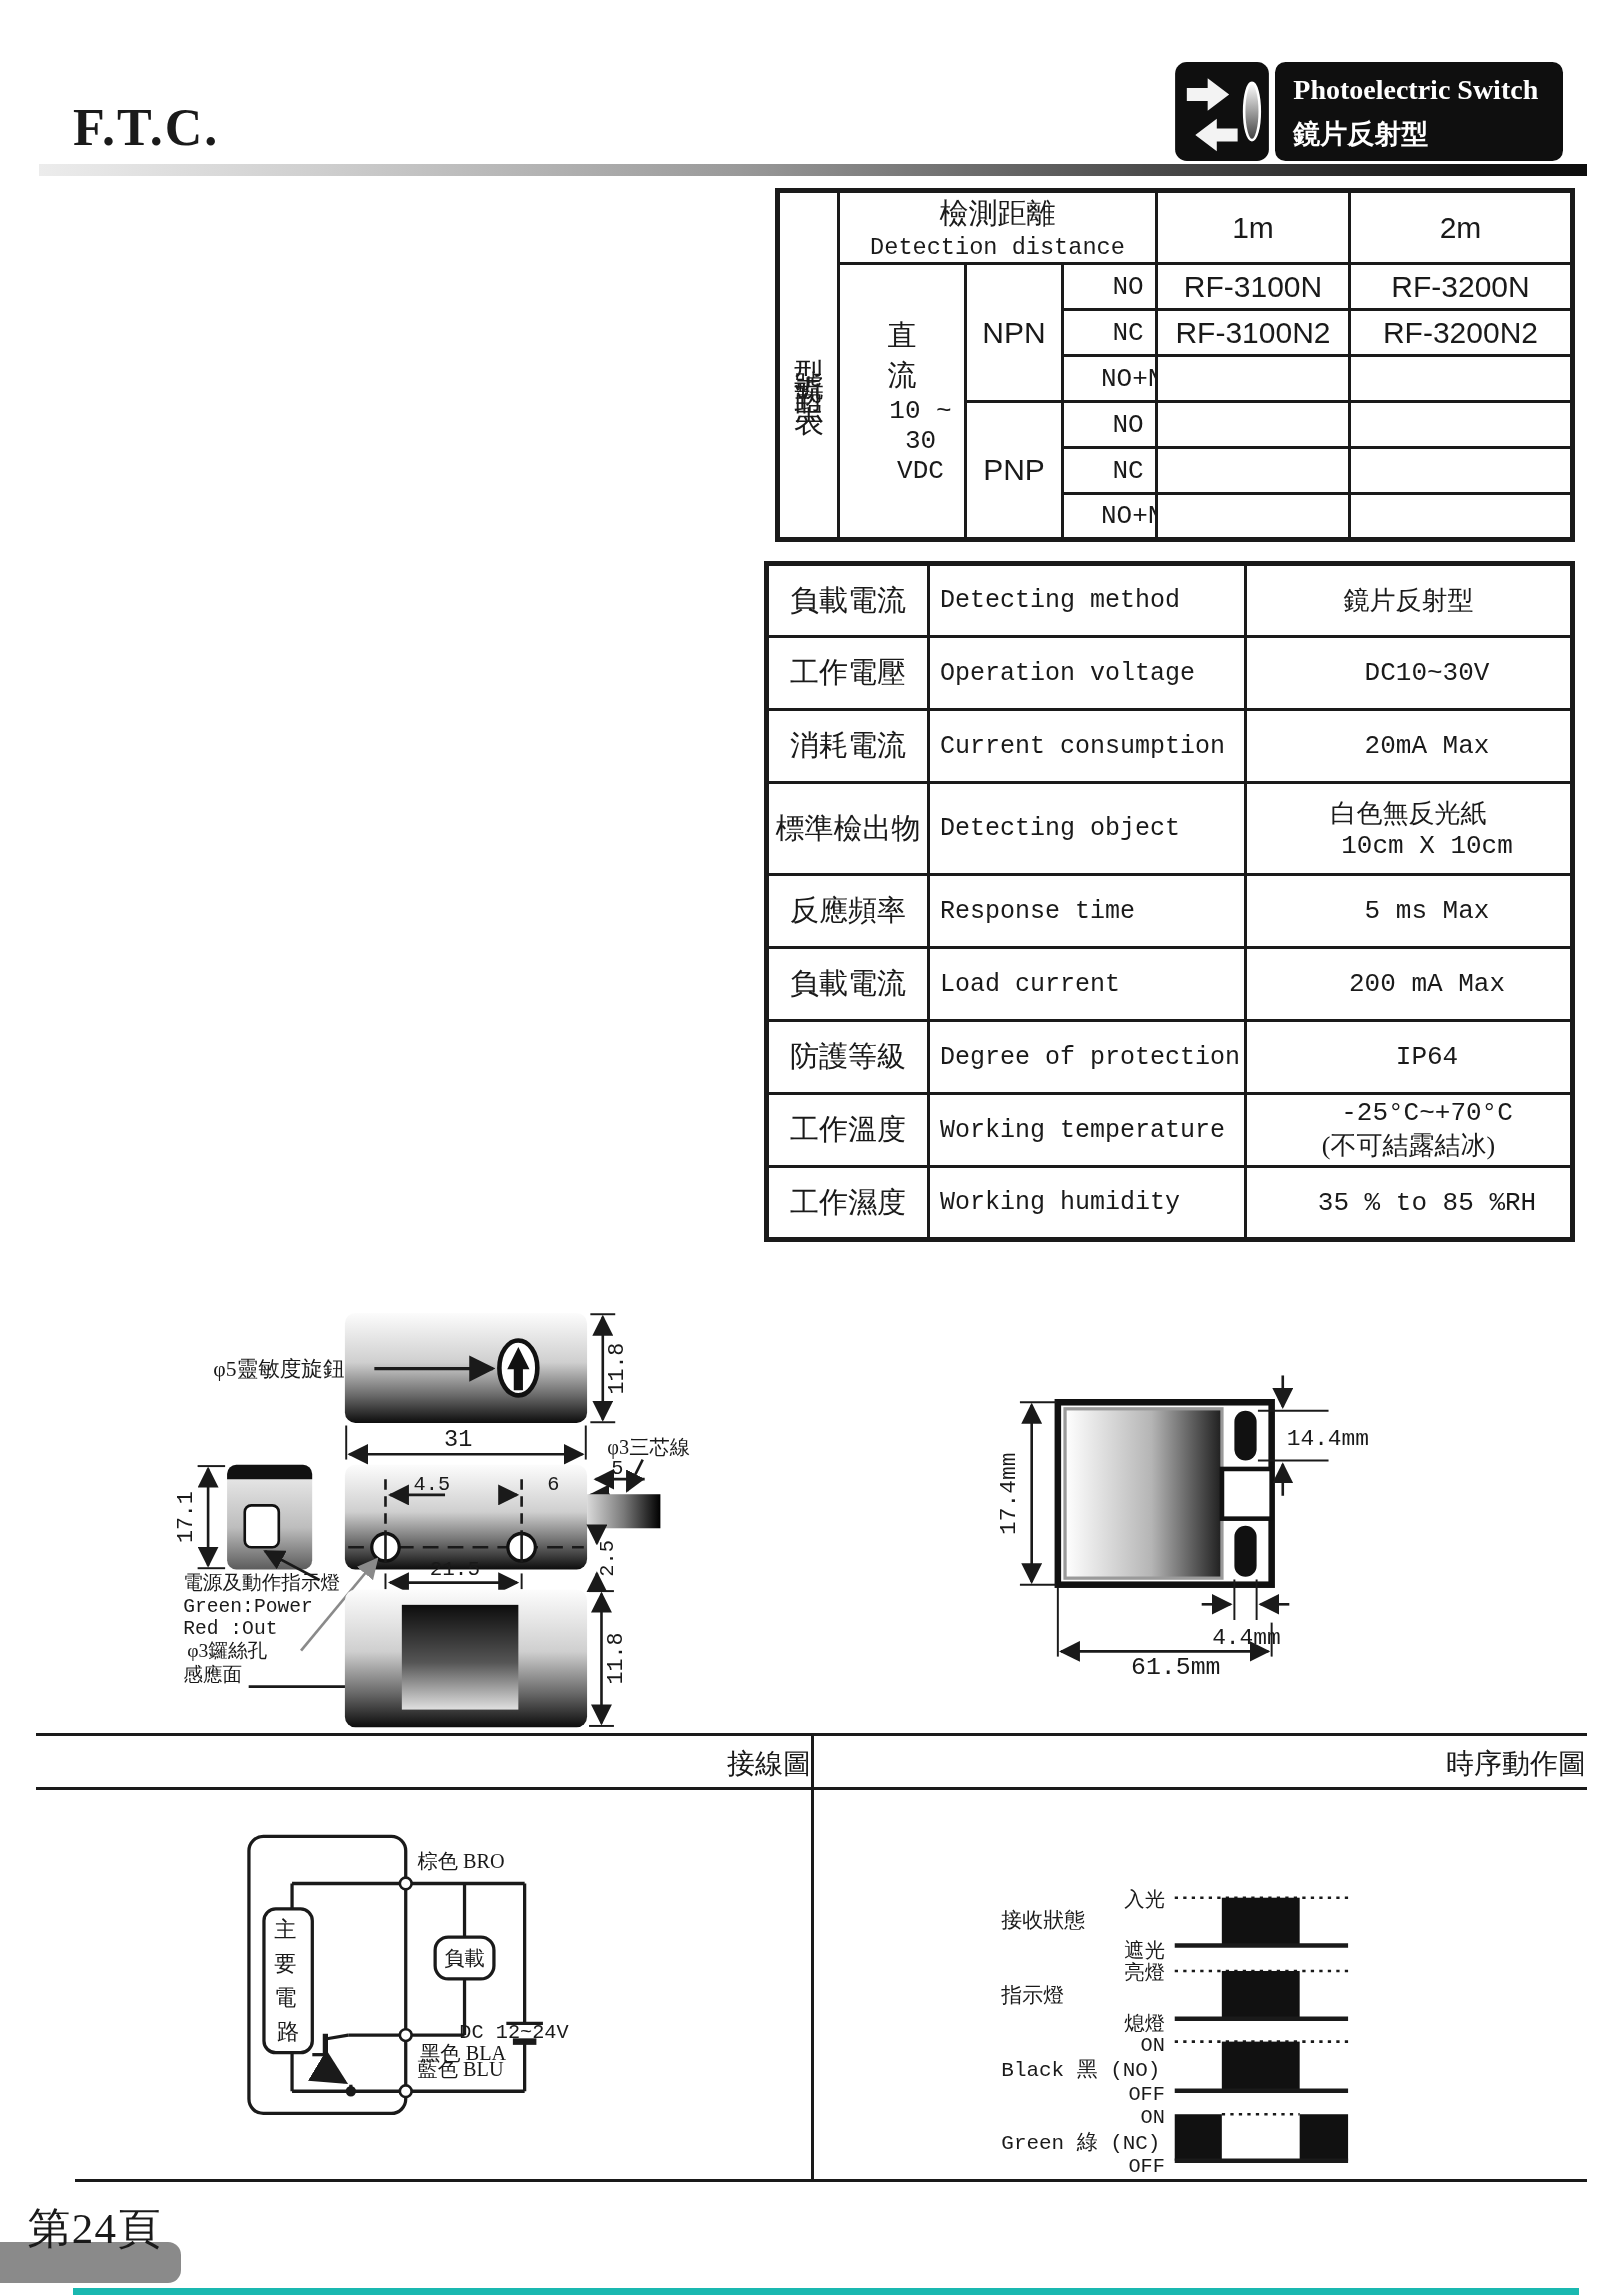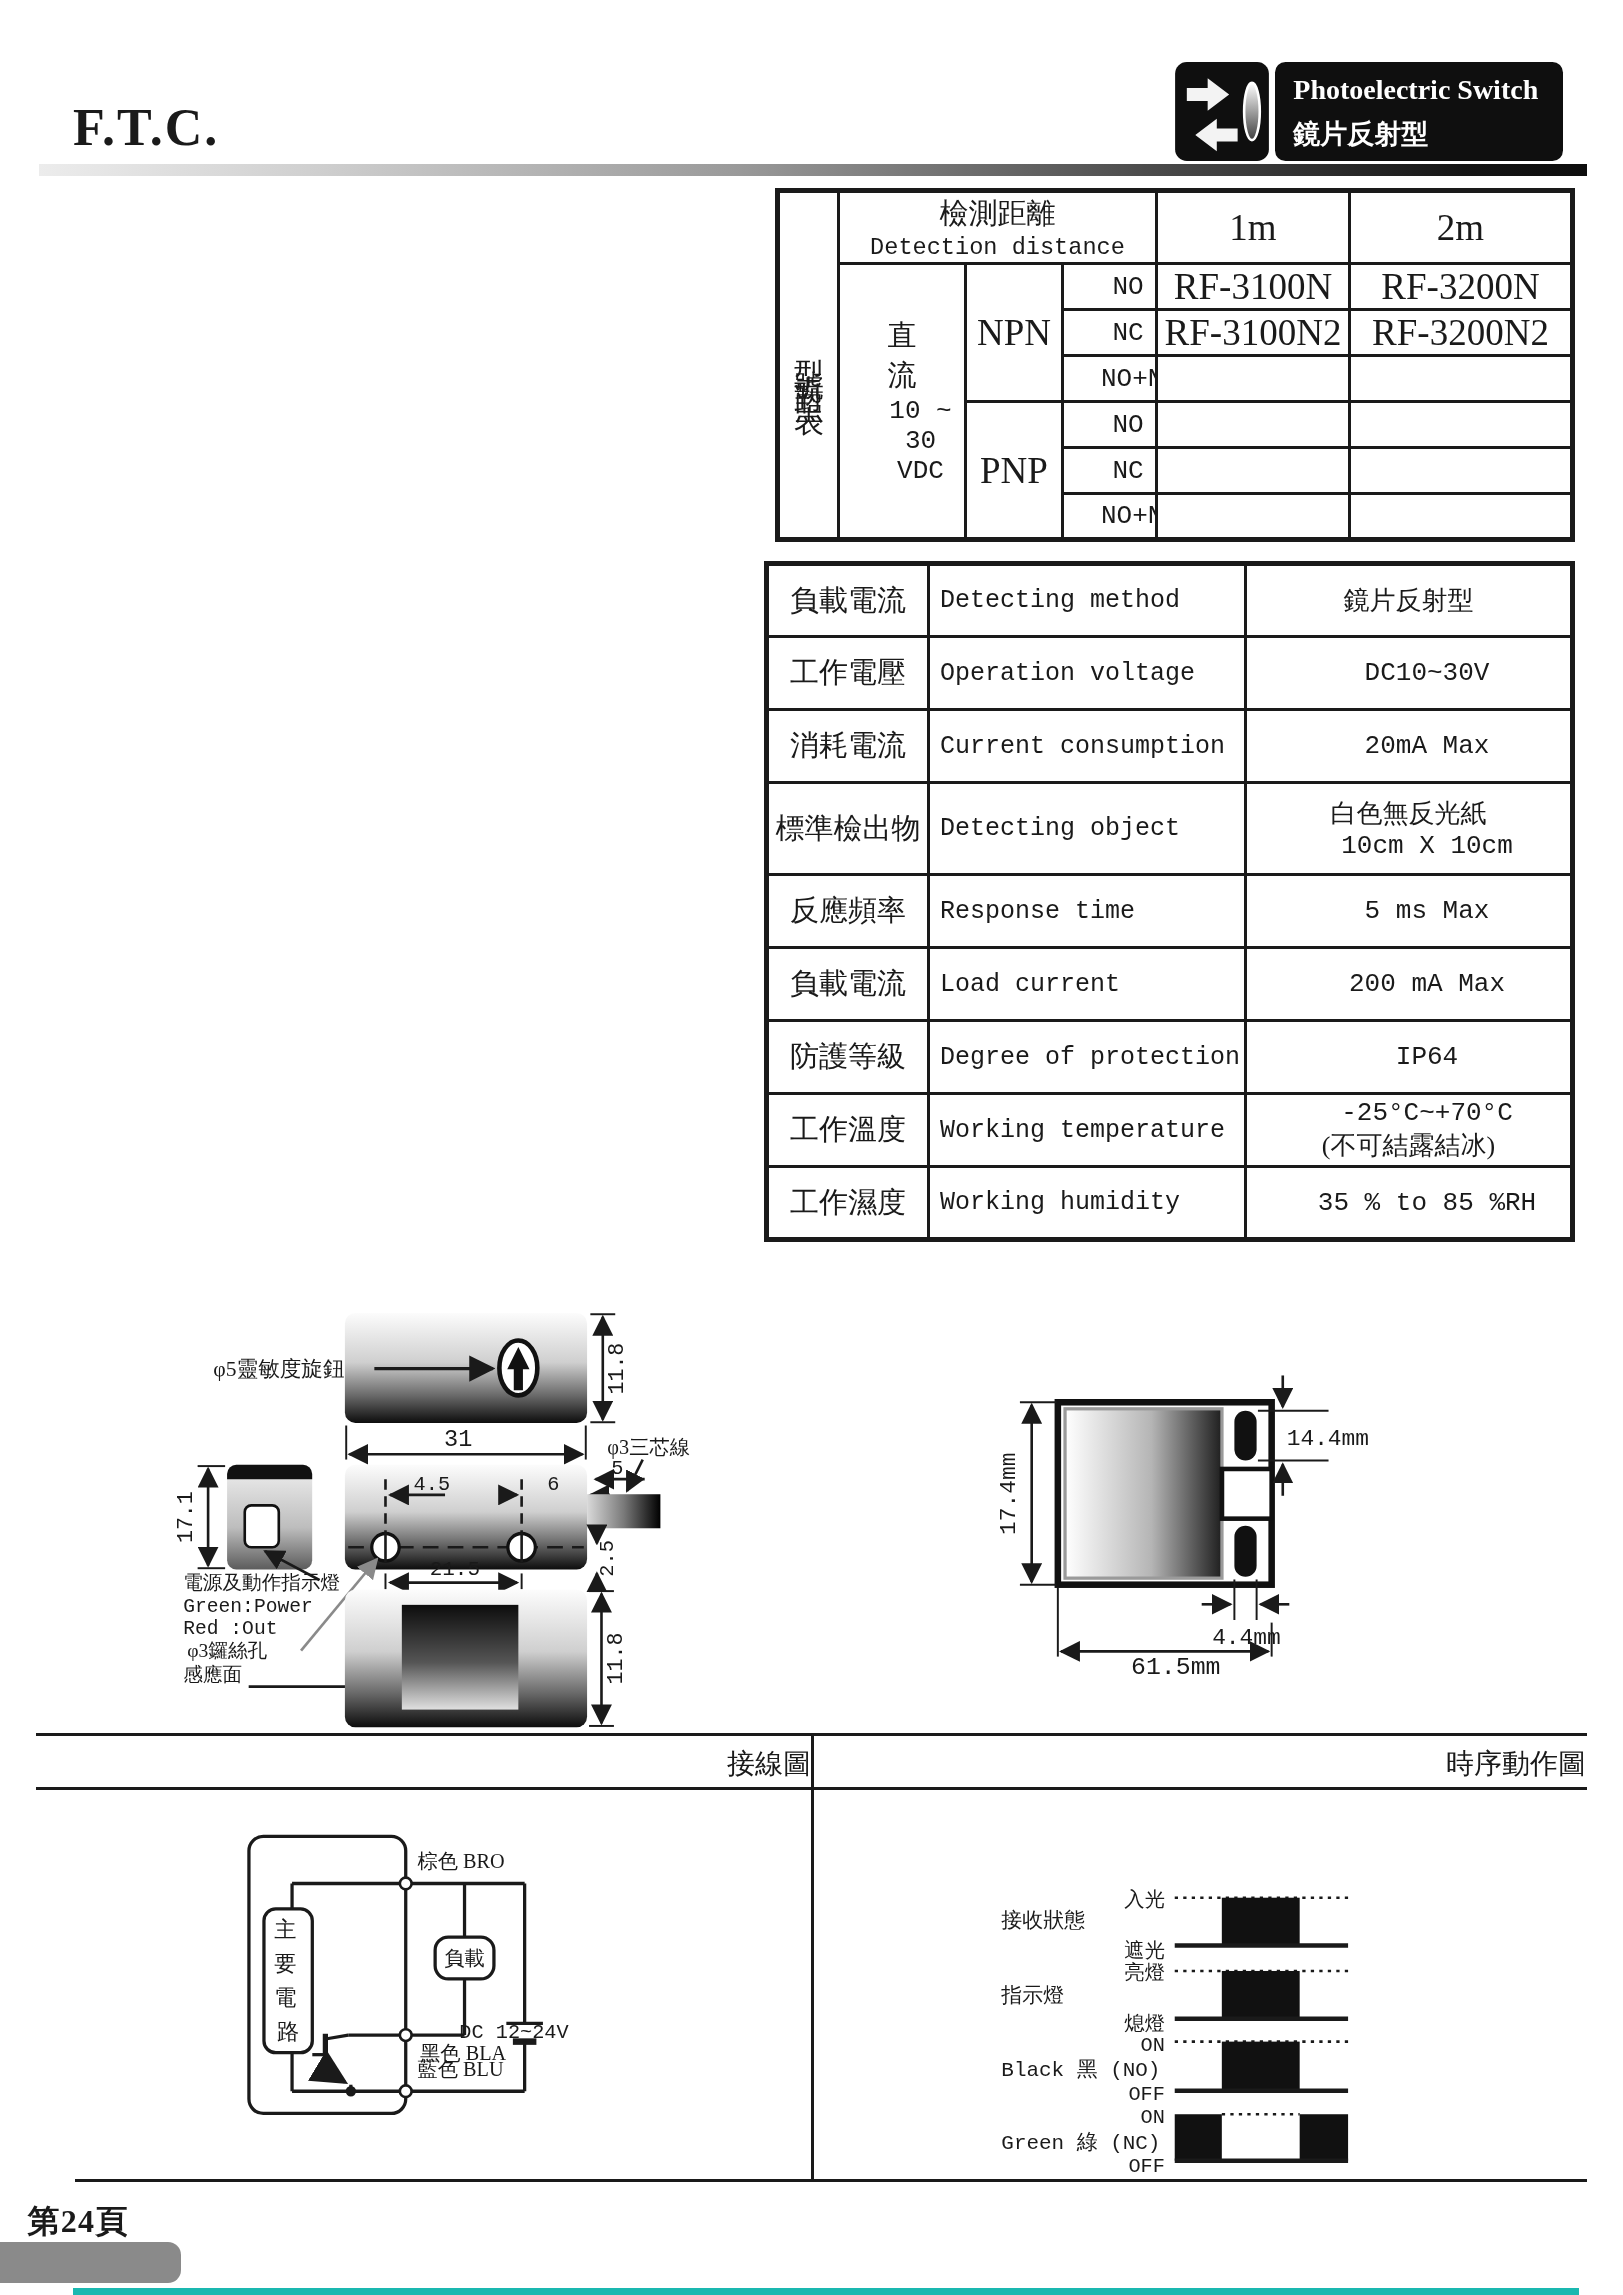--- a/index.html
+++ b/index.html
@@ -13,28 +13,28 @@
   .badgetext2{color:#fff;font-weight:700;font-size:27px;white-space:nowrap;}
   table{border-collapse:collapse;table-layout:fixed;}
   td{border:3.9px solid #1a1a1a;text-align:center;vertical-align:middle;padding:0;overflow:hidden;}
   .mtable{border:5.2px solid #1a1a1a;}
   .stable{border:5.2px solid #1a1a1a;}
   .cjk44{font-size:29px;}
   .cjk40{font-size:26px;}
   .en36{font-family:"Liberation Mono","DejaVu Sans Mono",monospace;font-size:23.6px;}
   .en38{font-family:"Liberation Mono","DejaVu Sans Mono",monospace;font-size:25px;}
   .en40{font-family:"Liberation Mono","DejaVu Sans Mono",monospace;font-size:26px;padding-left:37px;}
-  .en42{font-family:Liberation Serif, serif;font-size:37px;}
+  .en42{font-family:Liberation Sans, sans-serif;font-size:30px;}
   .vert{writing-mode:vertical-rl;text-orientation:upright;font-size:30px;letter-spacing:11.8px;display:inline-block;}
   .leftal{text-align:left;padding-left:10px;}
   .sectitle{font-size:28px;text-align:right;}
   .hline{background:#1a1a1a;}
   .vline{background:#1a1a1a;}
   .tab{background:#8a8a8a;border-radius:0 13px 13px 0;}
-  .pagenum{font-size:32px;font-weight:700;letter-spacing:1.3px;}
+  .pagenum{font-size:43px;font-weight:400;letter-spacing:1.3px;}
   .teal{background:#1ab8b0;}
   svg text{fill:#1a1a1a;}
   svg .cjk{font-family:"Liberation Serif","DejaVu Serif",serif;}
   svg .mon{font-family:"Liberation Mono","DejaVu Sans Mono",monospace;}
 </style>
 </head>
 <body>
 
 <div class="page">
 

